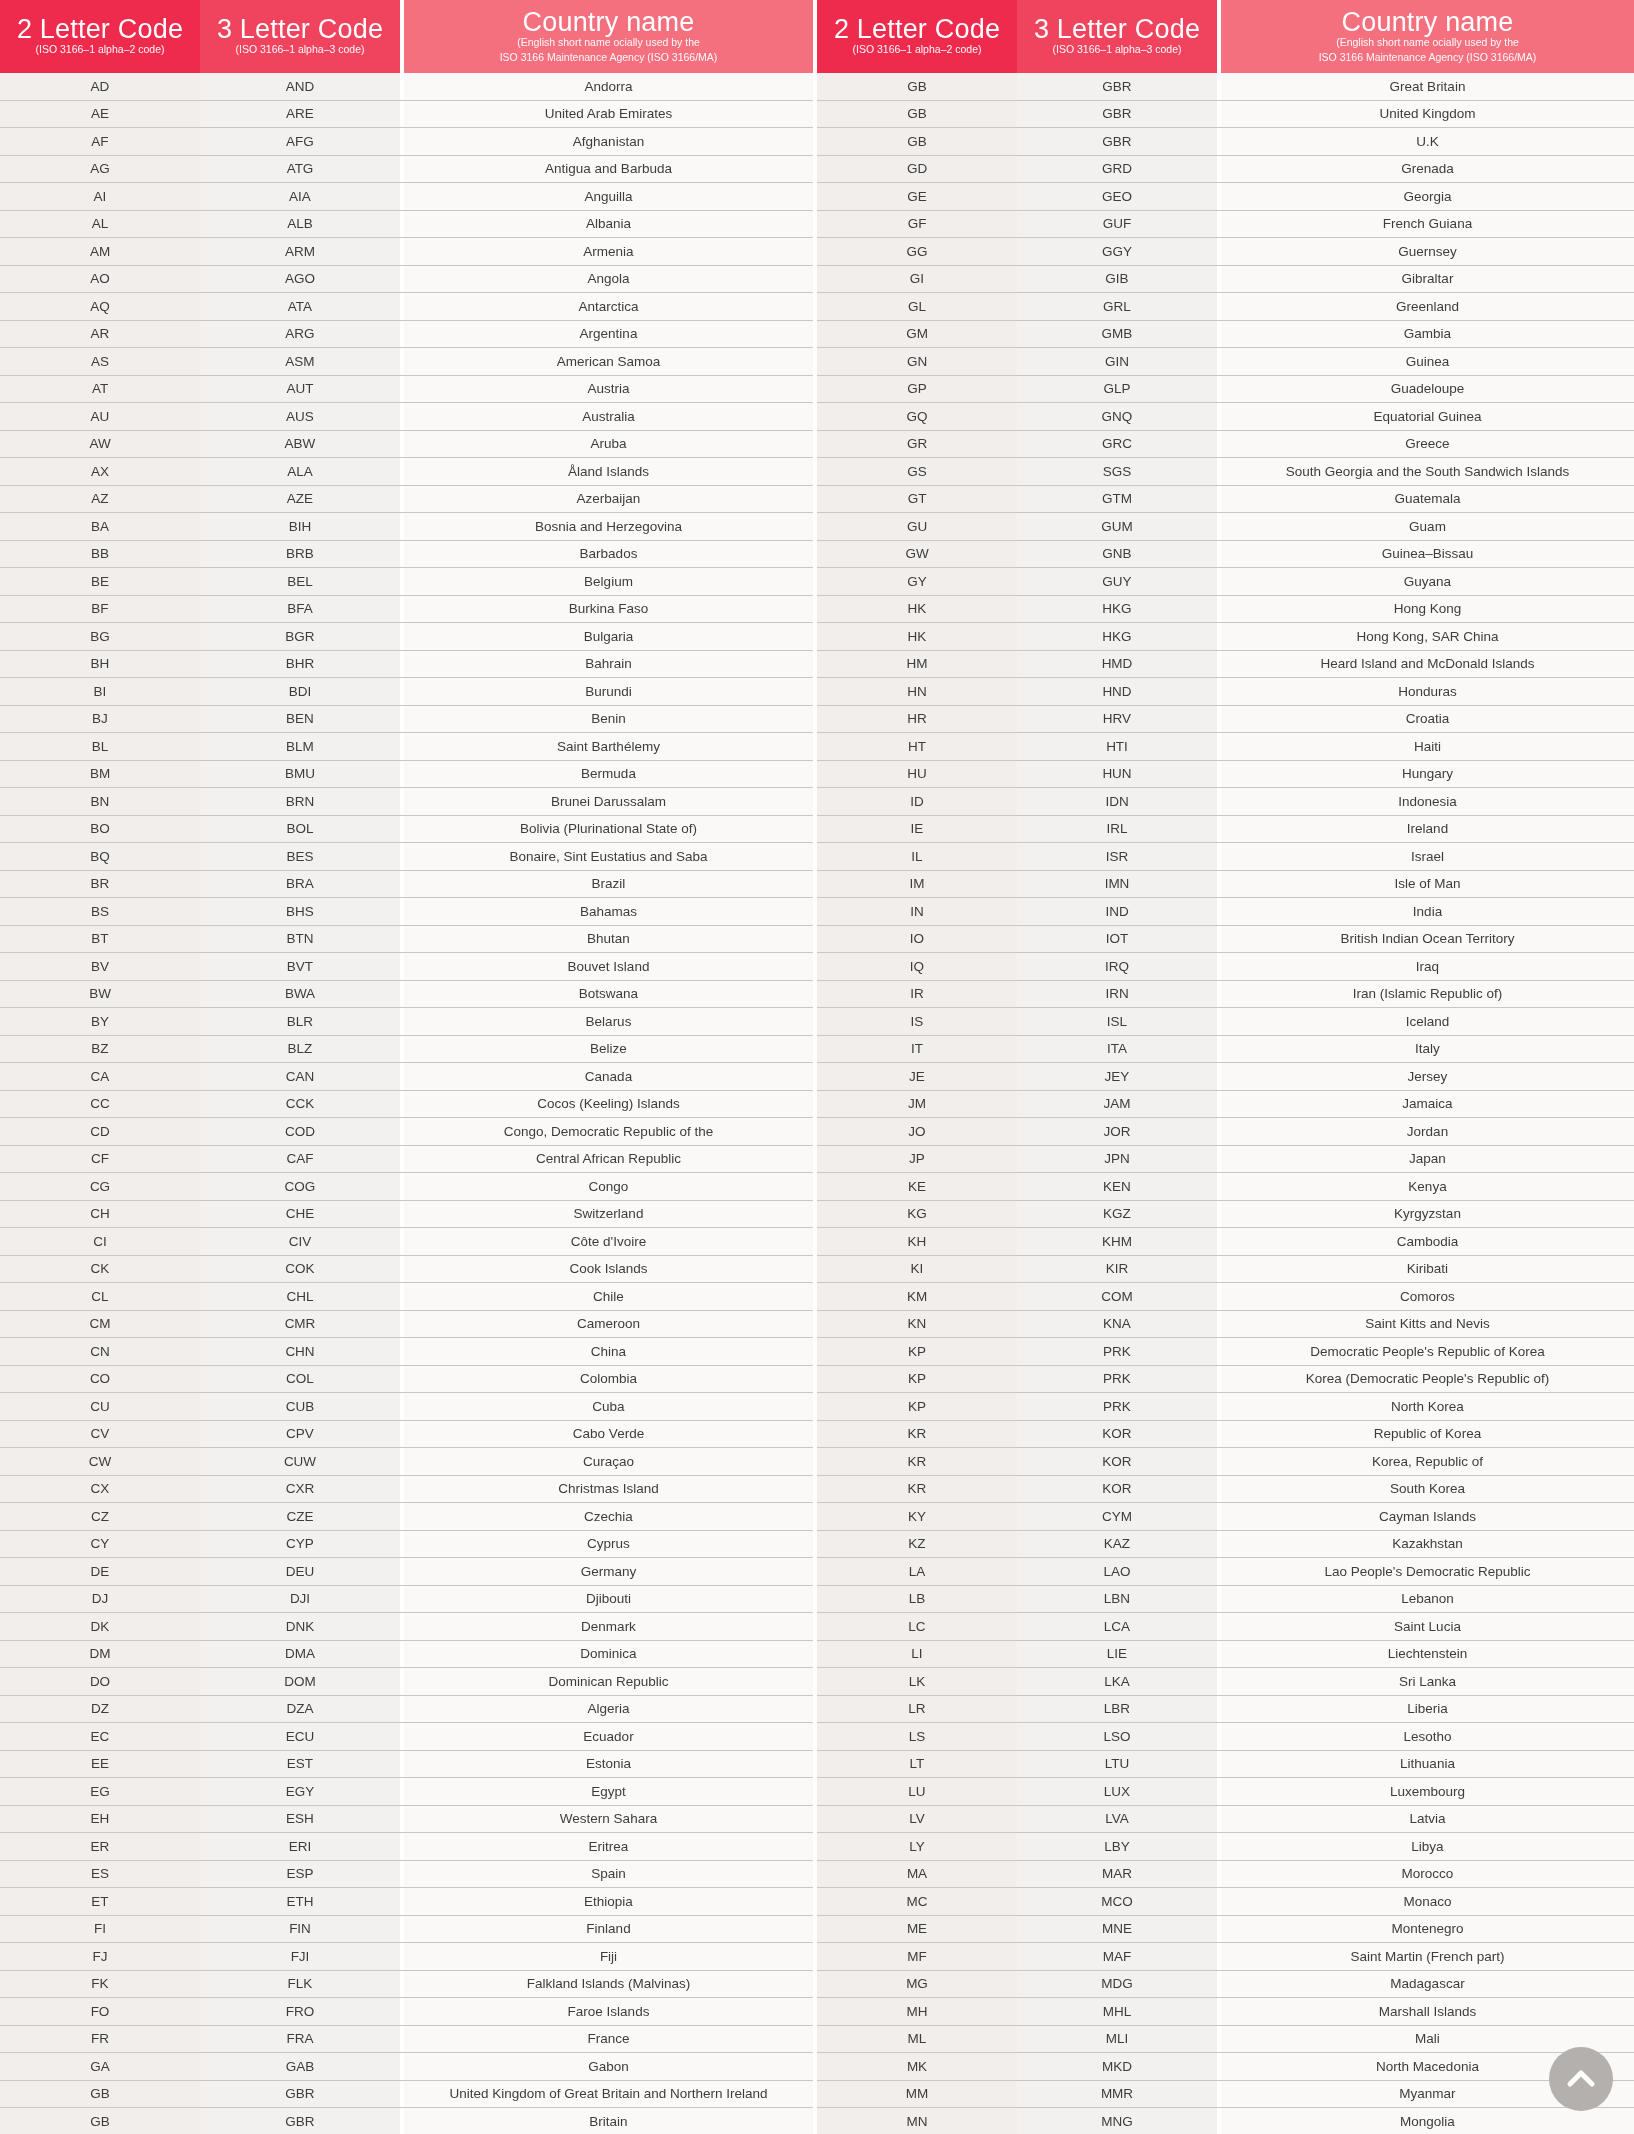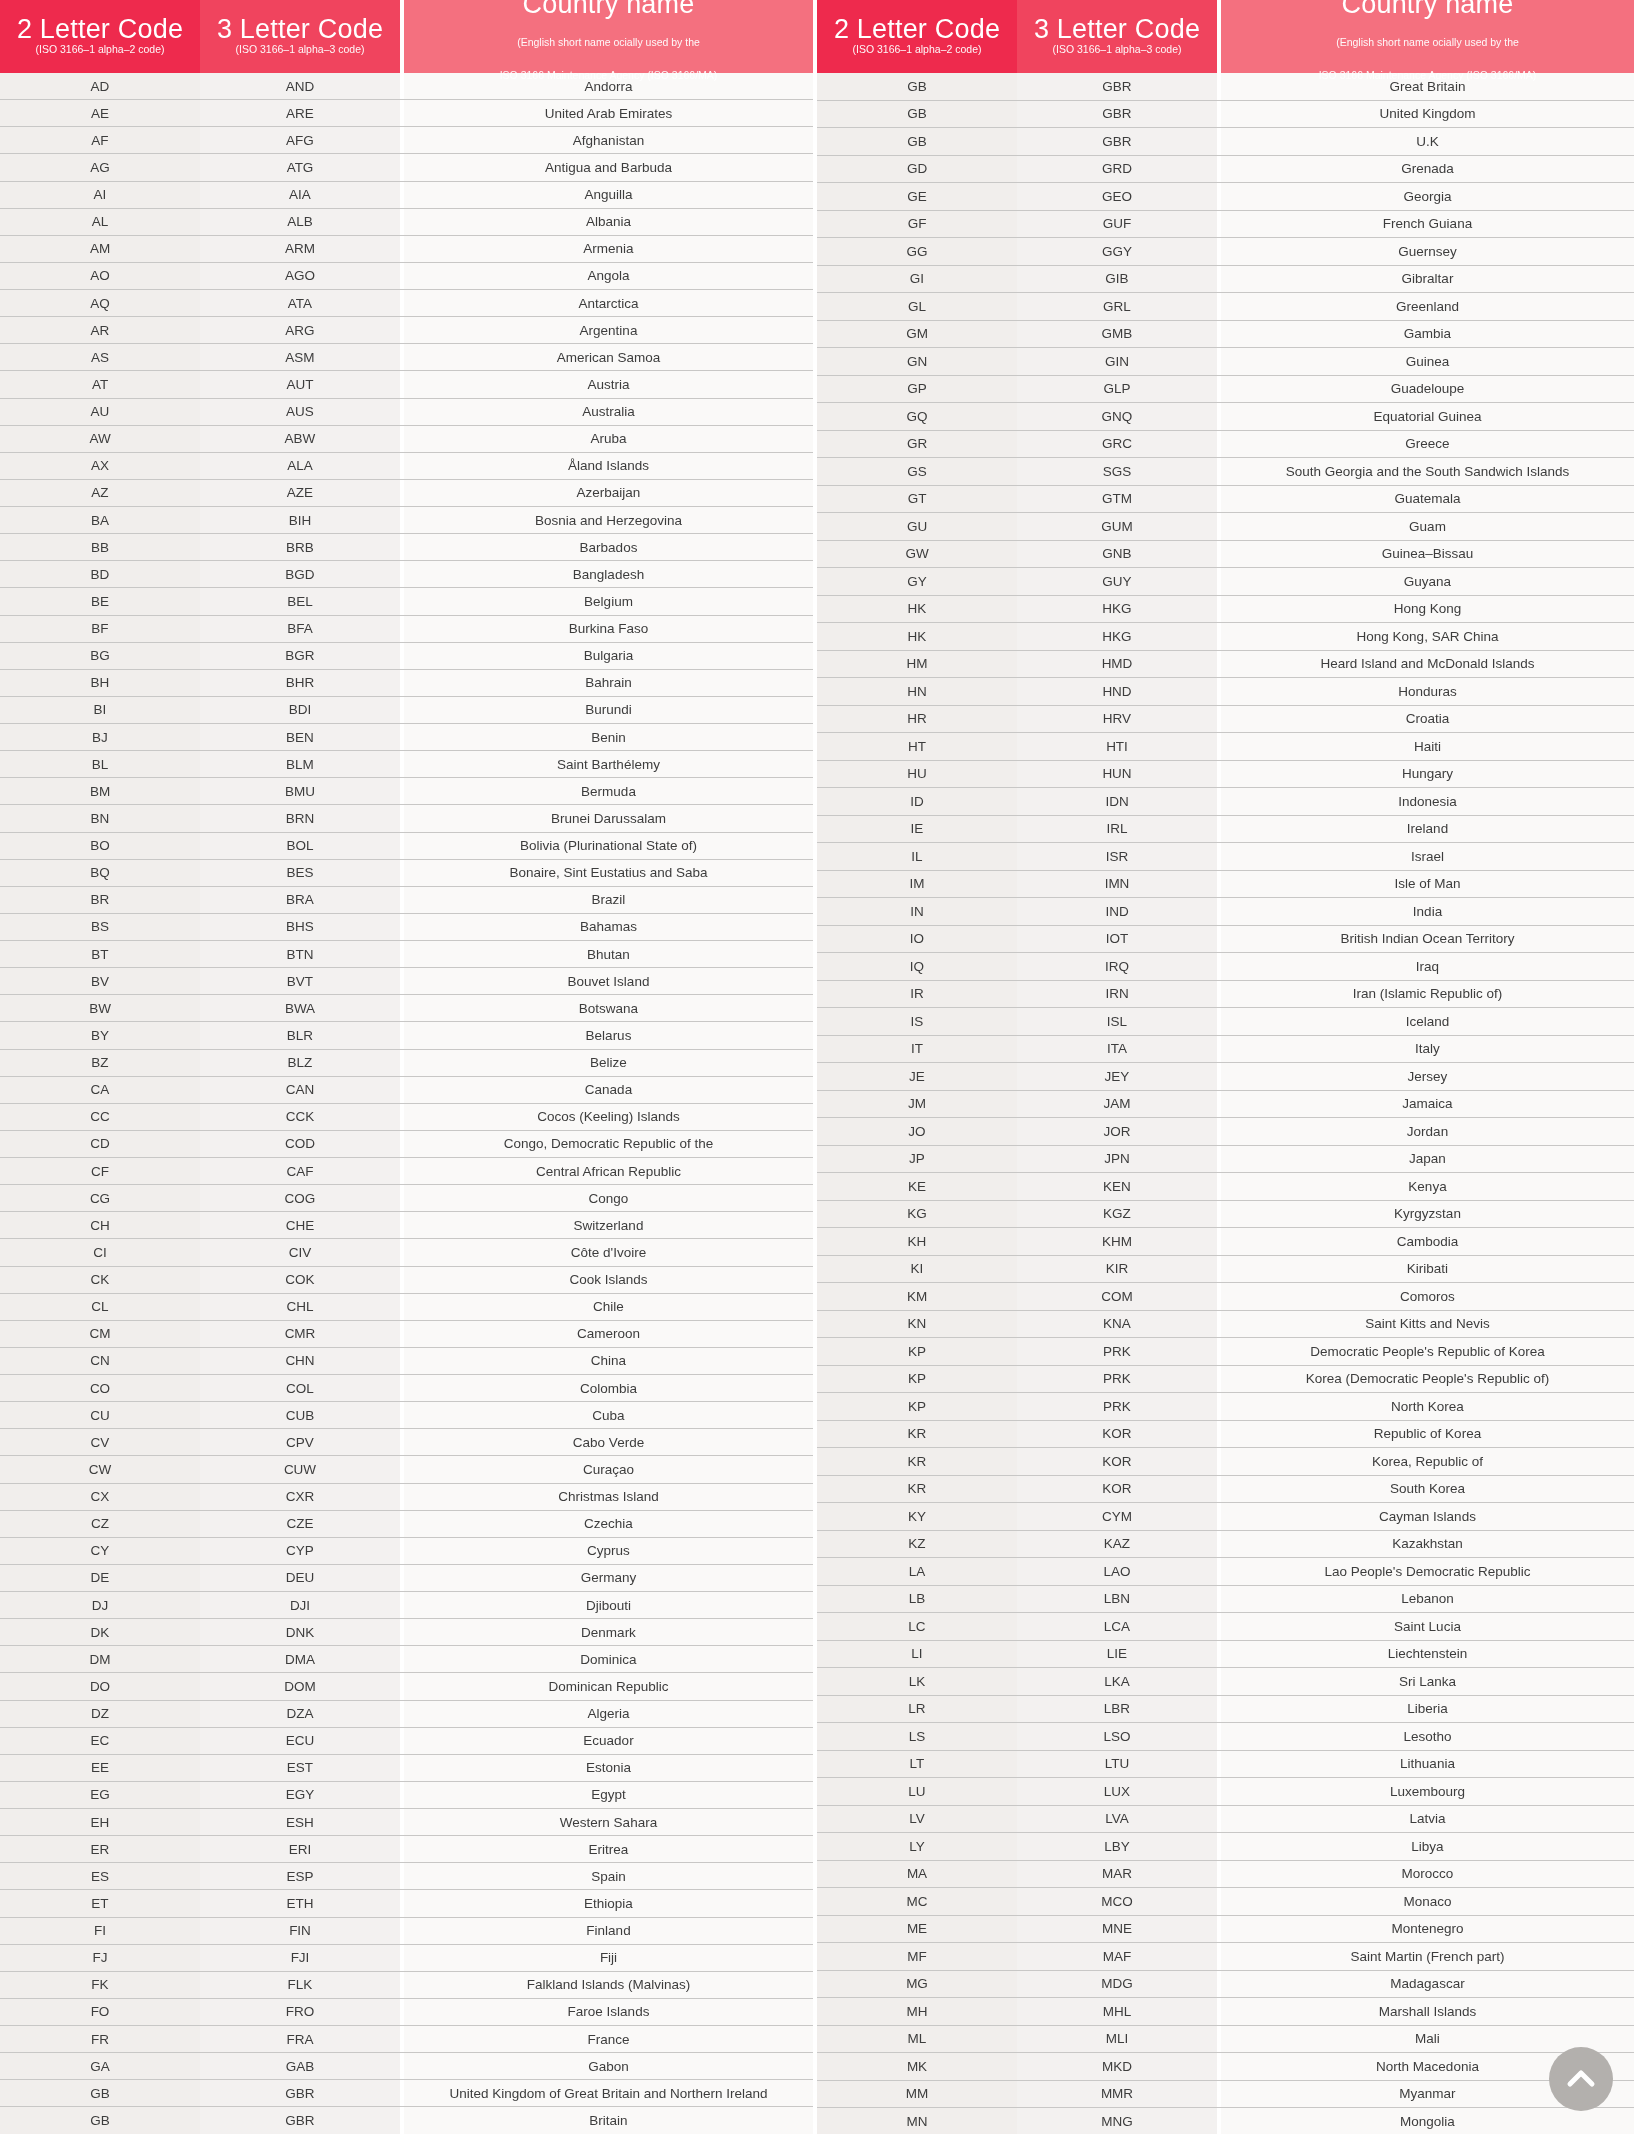--- a/index.html
+++ b/index.html
@@ -21,21 +21,21 @@
   .c3 { flex:1; }
 
   
   .thead { display:flex; height:73px; flex:none; }
   .th {
     color:#ffffff; display:flex; flex-direction:column;
     justify-content:center; align-items:center; text-align:center;
   }
   .thead .c1 { background:var(--header-col1-bg); }
   .thead .c2 { background:var(--header-col2-bg); }
-  .thead .c3 { background:var(--header-col3-bg);gap:18px; }
+  .thead .c3 { background:var(--header-col3-bg); }
   .th .t  { font-size:27px; line-height:24px; letter-spacing:0.2px; }
   .th .s  { font-size:10.5px; line-height:13px; margin-top:2px; opacity:0.96; }
 
   
   .tbody { display:flex; flex-direction:column; flex:1; }
   .tr { display:flex; flex:1; min-height:0; }
   .tr + .tr { border-top:1px solid var(--divider); }
   .td {
     display:flex; align-items:center; justify-content:center;
     font-size:13.5px; color:var(--cell-text); white-space:nowrap; overflow:hidden;
@@ -160,25 +160,20 @@
             <div class="td c1">BA</div>
             <div class="td c2">BIH</div>
             <div class="td c3">Bosnia and Herzegovina</div>
           </div>
           <div class="tr">
             <div class="td c1">BB</div>
             <div class="td c2">BRB</div>
             <div class="td c3">Barbados</div>
           </div>
           <div class="tr">
-            <div class="td c1">BD</div>
-            <div class="td c2">BGD</div>
-            <div class="td c3">Bangladesh</div>
-          </div>
-          <div class="tr">
             <div class="td c1">BE</div>
             <div class="td c2">BEL</div>
             <div class="td c3">Belgium</div>
           </div>
           <div class="tr">
             <div class="td c1">BF</div>
             <div class="td c2">BFA</div>
             <div class="td c3">Burkina Faso</div>
           </div>
           <div class="tr">

